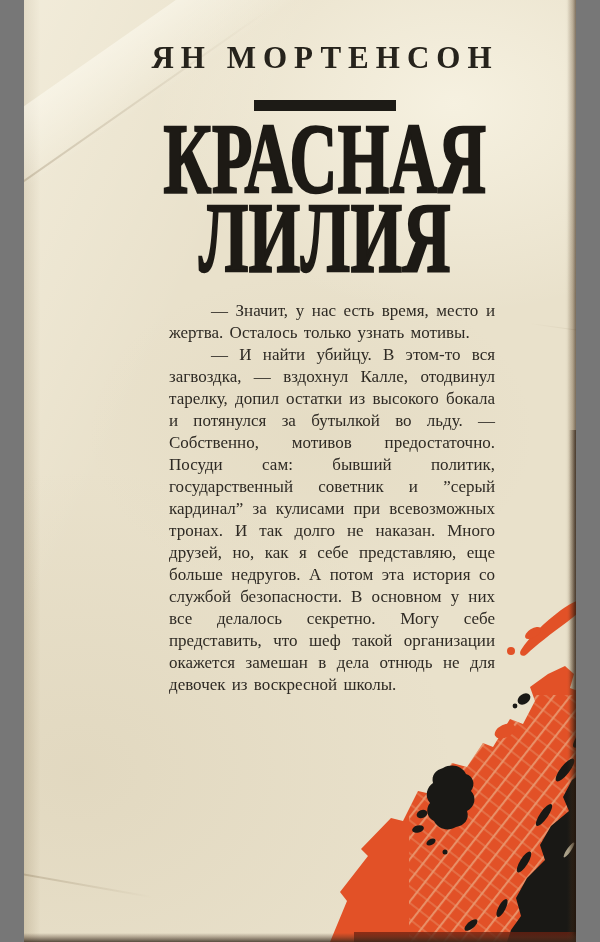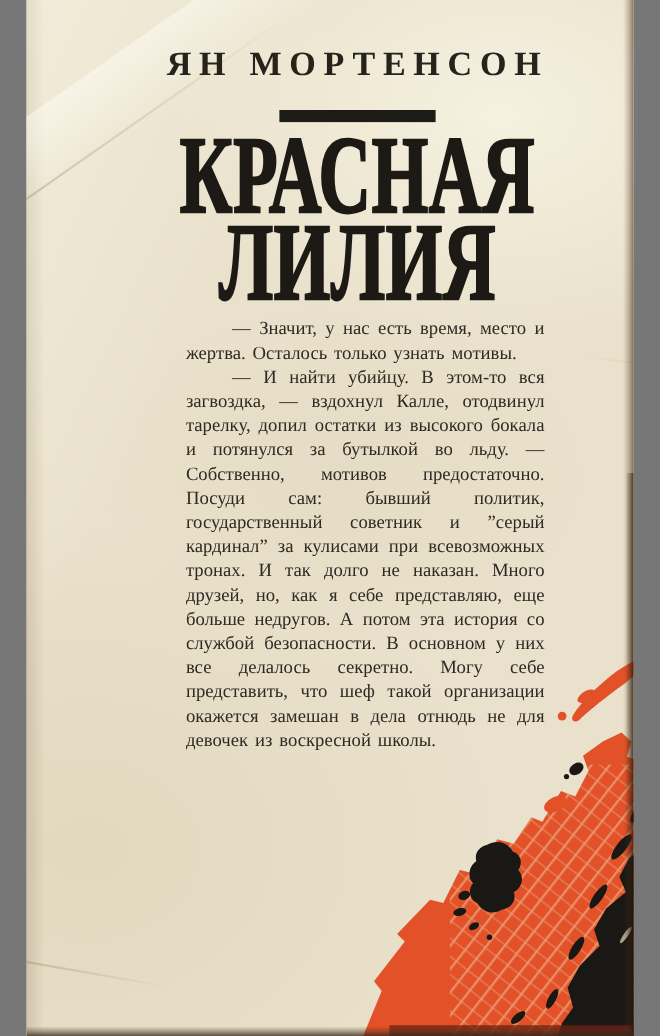--- a/index.html
+++ b/index.html
@@ -43,21 +43,21 @@
   .title{
     margin:4px 0 0;color:#1d1a15;font-weight:bold;
     font-size:100px;line-height:79px;letter-spacing:1px;
     transform:scaleX(.66);transform-origin:50% 0;
     -webkit-text-stroke:2.5px #1d1a15;
   }
   .title span{display:block;}
 
   
   .excerpt{
-    position:absolute;left:145px;top:288px;width:326px;z-index:2;
+    position:absolute;left:145px;top:300px;width:326px;z-index:2;
     font-size:17px;line-height:22px;color:#2e2a24;
     text-align:justify;
   }
   .excerpt p{margin:0;text-indent:42px;word-spacing:2px;}
 
   .art{position:absolute;left:0;top:0;z-index:1;}
 
   
   .edge-right{position:absolute;z-index:3;right:0;top:0;bottom:0;width:9px;
     background:linear-gradient(to right, rgba(80,55,30,0) 0%, rgba(80,55,30,.30) 65%, rgba(45,28,14,.55) 100%);}

